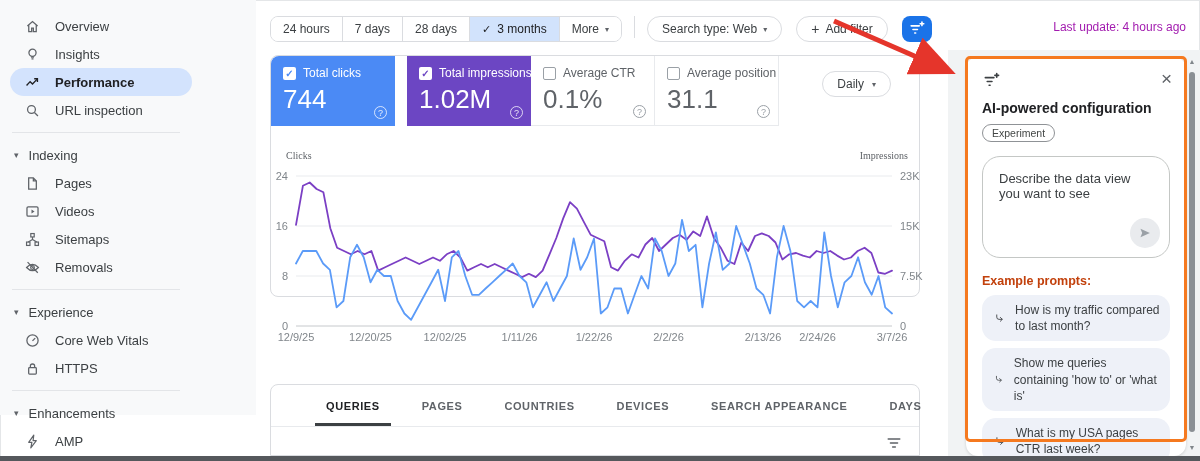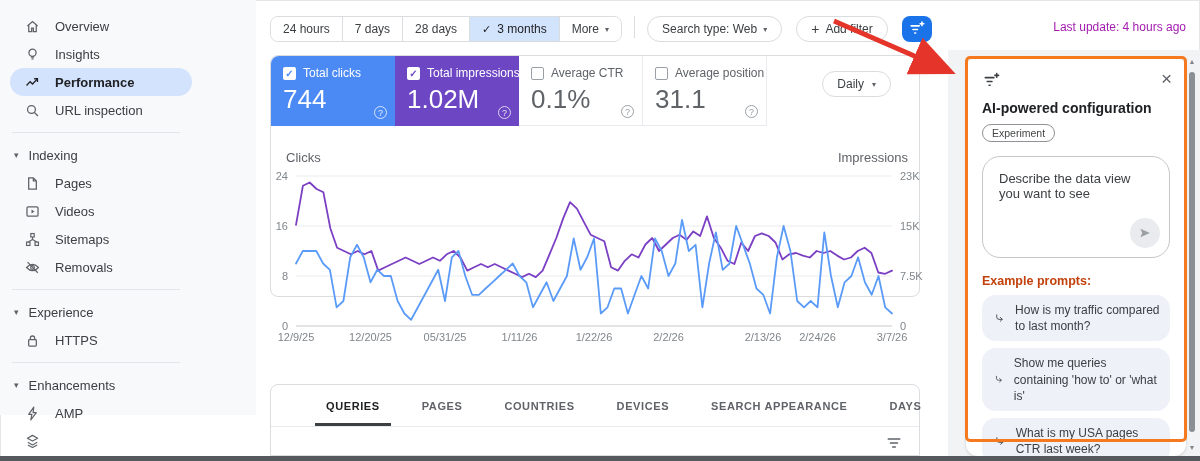--- a/index.html
+++ b/index.html
@@ -39,21 +39,21 @@
   .ai-filter-btn { width:30px; height:26px; border:none; border-radius:8px; background:var(--accent);
                    display:flex; align-items:center; justify-content:center; cursor:pointer; }
   .last-update { position:absolute; right:14px; top:20px; font-size:12px; color:#a21caf;margin-left:12px; }
 
   
   .chart-card { position:absolute; left:270px; top:55px; width:650px; height:242px; background:#fff;
                 border:1px solid #dadce0; border-radius:8px; }
   .metric-row { position:absolute; left:0; top:0; width:100%; height:70px; display:flex; }
   .tile { position:relative; width:124px; height:70px; padding:10px 10px 0 12px; cursor:pointer; }
   .tile-clicks { background:var(--clicks); border-top-left-radius:8px; }
-  .tile-impressions { background:var(--impressions); }
+  .tile-impressions { background:var(--impressions);margin-left:12px; }
   .tile.white { background:#fff; border-right:1px solid #e8eaed; border-bottom:1px solid #e8eaed; }
   .tile-label { display:flex; align-items:center; gap:7px; font-size:12px; color:#fff; white-space:nowrap; }
   .tile.white .tile-label { color:#5f6368; }
   .cb { width:13px; height:13px; border-radius:2px; background:#fff; display:flex; align-items:center;
         justify-content:center; font-size:10px; font-weight:bold; flex:none; }
   .cb-check-clicks::before { content:"✓"; color:var(--clicks); }
   .cb-check-impr::before { content:"✓"; color:var(--impressions); }
   .cb.unchecked { background:transparent; border:1.5px solid #9aa0a6; }
   .tile-value { font-size:26px; color:#fff; margin-top:4px; }
   .tile.white .tile-value { color:#5f6368; }
@@ -61,21 +61,21 @@
                border:1px solid rgba(255,255,255,.75); color:rgba(255,255,255,.85); font-size:9px;
                display:flex; align-items:center; justify-content:center; }
   .help-icon::before { content:"?"; }
   .tile.white .help-icon { border-color:#9aa0a6; color:#9aa0a6; }
   .daily-btn { position:absolute; right:28px; top:15px; display:flex; align-items:center; gap:8px; height:26px;
                padding:0 14px; border:1px solid #dadce0; border-radius:13px; background:#fff; font-size:12px;
                color:#3c4043; cursor:pointer; font-family:inherit; }
 
   .chart-wrap { position:absolute; left:23px; top:112px; width:600px; height:170px; }
   #chart-svg { position:absolute; left:0; top:0; }
-  .axis-title { position:absolute; top:-18px; font-size:13px; color:#5f6368; }
+  .axis-title { position:absolute; top:-18px; font-size:10px; color:#5f6368;font-family:Liberation Serif, serif; }
   .axis-title.left { left:-8px; }
   .axis-title.right { right:-14px; }
   .y-ticks span { position:absolute; font-size:11px; color:#80868b; }
   #y-left { position:absolute; left:-30px; top:0; width:24px; height:170px; }
   #y-left span { right:0; text-align:right; }
   #y-right { position:absolute; left:606px; top:0; width:34px; height:170px; }
   #x-axis { position:absolute; left:0; top:163px; width:600px; height:16px; }
   #x-axis span { position:absolute; transform:translateX(-50%); font-size:11px; color:#80868b; white-space:nowrap; }
 
   
@@ -216,20 +216,29 @@
             <path d="M4.2 3.6 16.2 16.2"></path>
           </svg>
         </span>
       <span class="nav-label">Removals</span>
     </div>
     <div class="nav-divider"></div>
 
     <div class="nav-section">
       <span class="caret-down"></span>
       <span>Experience</span>
+    </div>
+    <div class="nav-item">
+      <span class="nav-icon">
+        <svg class="ic" width="17" height="17" viewBox="0 0 20 20" fill="none" stroke="#5f6368" stroke-width="1.5">
+            <circle cx="10" cy="10" r="6.6"></circle>
+            <path d="M10 10.5 13.2 7.2"></path>
+          </svg>
+        </span>
+      <span class="nav-label">Core Web Vitals</span>
     </div>
     <div class="nav-item">
       <span class="nav-icon">
         <svg class="ic" width="17" height="17" viewBox="0 0 20 20" fill="none" stroke="#5f6368" stroke-width="1.5">
             <rect x="5.5" y="9" width="9" height="7.5" rx="1"></rect>
             <path d="M7.5 9V7.2a2.5 2.5 0 0 1 5 0V9"></path>
           </svg>
         </span>
       <span class="nav-label">HTTPS</span>
     </div>
@@ -356,21 +365,21 @@
           <line x1="2" y1="8.0" x2="598" y2="8.0" stroke="#e9ebee" stroke-width="1"></line>
           <line x1="2" y1="58.0" x2="598" y2="58.0" stroke="#e9ebee" stroke-width="1"></line>
           <line x1="2" y1="108.0" x2="598" y2="108.0" stroke="#e9ebee" stroke-width="1"></line>
           <line x1="2" y1="158.0" x2="598" y2="158.0" stroke="#c6c9cc" stroke-width="1"></line>
           <polyline points="2.0,56.9 8.9,17.8 15.7,14.5 22.6,21.0 29.4,24.3 36.3,60.2 43.1,79.7 50.0,83.0 56.8,86.3 63.7,83.0 70.5,86.3 77.4,83.0 84.2,102.6 91.1,99.3 97.9,96.0 104.8,92.8 111.6,89.5 118.5,92.8 125.3,96.0 132.2,92.8 139.0,89.5 145.9,92.8 152.7,86.3 159.6,83.0 166.4,89.5 173.3,102.6 180.1,99.3 187.0,96.0 193.8,99.3 200.7,96.0 207.5,99.3 214.4,102.6 221.2,105.8 228.1,109.1 234.9,105.8 241.8,109.1 248.6,102.6 255.5,86.3 262.3,70.0 269.2,50.4 276.0,34.1 282.9,40.6 289.7,53.7 296.6,66.7 303.4,70.0 310.3,73.2 317.1,99.3 324.0,102.6 330.8,92.8 337.7,86.3 344.5,89.5 351.4,76.5 358.2,70.0 365.1,83.0 371.9,76.5 378.8,70.0 385.6,66.7 392.5,71.9 399.3,63.4 406.2,68.0 413.0,48.4 419.9,70.0 426.7,79.7 433.6,92.8 440.4,96.0 447.3,74.5 454.1,83.0 461.0,68.0 467.8,65.4 474.7,68.0 481.5,74.5 488.4,91.5 495.2,86.3 502.1,85.0 508.9,87.6 515.8,89.5 522.6,83.0 529.5,85.0 536.3,83.0 543.2,87.6 550.0,91.5 556.9,89.5 563.7,83.0 570.6,79.7 577.4,85.0 584.3,104.5 591.1,105.8 598.0,102.6" fill="none" stroke="#7b3fc4" stroke-width="1.8" stroke-linejoin="round" stroke-linecap="round"></polyline>
           <polyline points="2.0,95.5 8.8,83.0 15.5,83.0 22.3,83.0 29.1,95.5 35.9,101.8 42.6,139.3 49.4,133.0 56.2,89.3 63.0,76.8 69.7,89.3 76.5,114.3 83.3,101.8 90.0,108.0 96.8,108.0 103.6,133.0 110.4,145.5 117.1,151.8 123.9,139.3 130.7,126.8 137.5,114.3 144.2,101.8 151.0,133.0 157.8,89.3 164.5,83.0 171.3,108.0 178.1,126.8 184.9,126.8 191.6,120.5 198.4,114.3 205.2,108.0 212.0,101.8 218.7,95.5 225.5,108.0 232.3,114.3 239.0,139.3 245.8,126.8 252.6,114.3 259.4,133.0 266.1,120.5 272.9,108.0 279.7,70.5 286.5,101.8 293.2,89.3 300.0,70.5 306.8,145.5 313.5,139.3 320.3,120.5 327.1,120.5 333.9,145.5 340.6,126.8 347.4,108.0 354.2,120.5 361.0,70.5 367.7,83.0 374.5,108.0 381.3,95.5 388.0,51.8 394.8,83.0 401.6,76.8 408.4,139.3 415.1,95.5 421.9,64.3 428.7,101.8 435.5,95.5 442.2,58.0 449.0,76.8 455.8,95.5 462.5,120.5 469.3,126.8 476.1,145.5 482.9,89.3 489.6,58.0 496.4,83.0 503.2,133.0 510.0,139.3 516.7,133.0 523.5,139.3 530.3,64.3 537.0,108.0 543.8,139.3 550.6,114.3 557.4,108.0 564.1,89.3 570.9,114.3 577.7,126.8 584.5,108.0 591.2,139.3 598.0,145.5" fill="none" stroke="#5b9bf8" stroke-width="1.8" stroke-linejoin="round" stroke-linecap="round"></polyline>
         </svg>
       <div id="x-axis">
           <span style="left:2px">12/9/25</span>
           <span style="left:76.5px">12/20/25</span>
-          <span style="left:151px">05/31/25</span>
+          <span style="left:151px">12/02/25</span>
           <span style="left:225.5px">1/11/26</span>
           <span style="left:300px">1/22/26</span>
           <span style="left:374.5px">2/2/26</span>
           <span style="left:469px">2/13/26</span>
           <span style="left:523.5px">2/24/26</span>
           <span style="left:598px">3/7/26</span>
         </div>
     </div>
   </section>
 

